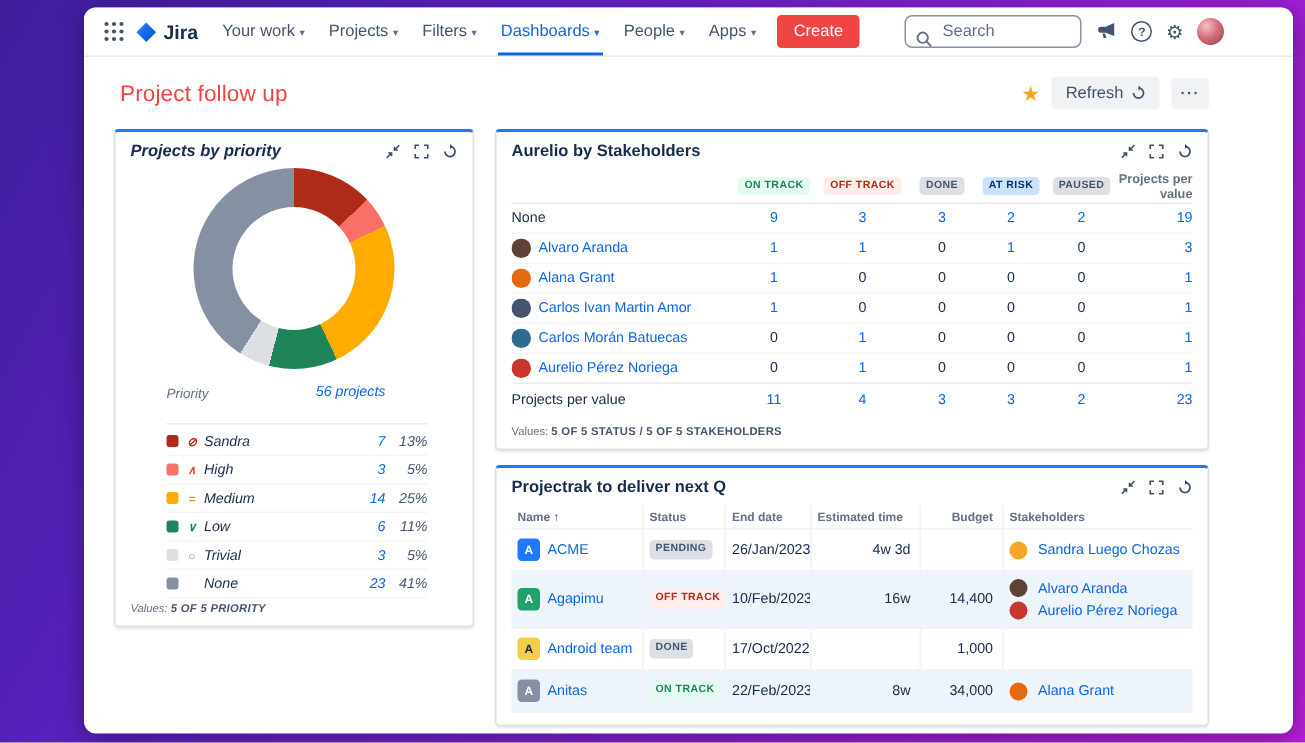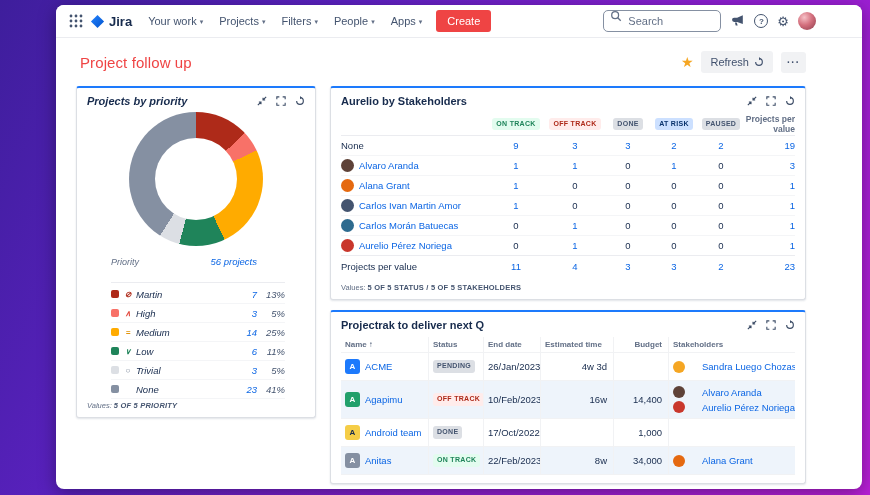--- a/index.html
+++ b/index.html
@@ -22,21 +22,21 @@
   .nav-items { display:flex; height:100%; }
   .nav-item { display:flex; align-items:center; gap:3px; padding:0 8px; font-size:11px;
     color:#44546F; cursor:pointer; position:relative; white-space:nowrap; }
   .nav-item .chev { font-size:7px; color:#626F86; margin-top:1px; }
   .nav-item.active { color:#0C66E4; font-weight:500; }
   .nav-item.active .chev { color:#0C66E4; }
   .nav-item.active::after { content:""; position:absolute; left:6px; right:6px; bottom:0;
     height:2px; background:#0C66E4; }
   .create-btn { margin-left:6px; background:#ef4444; color:#fff; border:none; border-radius:3px;
     font-size:11px; font-weight:500; padding:5px 11px; font-family:inherit; cursor:pointer; }
-  .search { margin-left:auto; position:relative; display:flex; align-items:flex-start; }
+  .search { margin-left:auto; position:relative; display:flex; align-items:flex-end; }
   .search svg { position:absolute; left:7px; }
   .search input { width:118px; height:22px; border:1px solid #8590A2; border-radius:5px;
     padding:0 6px 0 24px; font-size:11px; font-family:inherit; color:#172B4D; outline:none; background:#fff; }
   .search input::placeholder { color:#626F86; }
   .nav-right { display:flex; align-items:center; gap:9px; margin-left:10px; }
   .help-circle { width:14px; height:14px; border:1.4px solid #44546F; border-radius:50%;
     display:flex; align-items:center; justify-content:center; font-size:8px; font-weight:700;
     color:#44546F; cursor:pointer; }
   .gear { font-size:13px; color:#44546F; line-height:1; cursor:pointer; }
   .avatar-top { width:18px; height:18px; border-radius:50%; cursor:pointer;
@@ -115,21 +115,21 @@
   .dv-head .dv-cell { font-size:8px; color:#626F86; font-weight:700; padding-top:3px; padding-bottom:3px; }
   .dv-cell { padding:6px 6px 6px 4px; font-size:9.5px; color:#172B4D; display:flex; align-items:center;
     border-right:1px solid #F1F2F4; overflow:hidden; }
   .dv-cell.c5 { border-right:none; }
   .dv-cell.c3, .dv-cell.c4 { justify-content:flex-end; }
   .dv-head .dv-cell.c3 { justify-content:flex-start; }
   .namecell { gap:5px; }
   .proj-icon { width:15px; height:15px; border-radius:3px; font-size:8px; font-weight:700;
     display:flex; align-items:center; justify-content:center; flex:none; }
   .stklist { flex-direction:column; align-items:flex-start; justify-content:center; gap:3px; padding:5px 4px; }
-  .stk { display:flex; align-items:center; gap:17px; font-size:9.5px; }
+  .stk { display:flex; align-items:center; gap:7px; font-size:9.5px; }
   .sort { color:#44546F; font-size:8px; margin-left:2px; }
 </style>
 </head>
 <body>
 
 <div class="window">
 
   <header class="navbar">
     <button class="icon-btn">
       <svg width="14" height="14" viewBox="0 0 14 14" fill="currentColor">
@@ -162,20 +162,24 @@
           <span class="chev">▾</span>
         </div>
         <div class="nav-item">
           <span>Projects</span>
           <span class="chev">▾</span>
         </div>
         <div class="nav-item">
           <span>Filters</span>
           <span class="chev">▾</span>
         </div>
+        <div class="nav-item active">
+          <span>Dashboards</span>
+          <span class="chev">▾</span>
+        </div>
         <div class="nav-item">
           <span>People</span>
           <span class="chev">▾</span>
         </div>
         <div class="nav-item">
           <span>Apps</span>
           <span class="chev">▾</span>
         </div>
       </nav>
     <button class="create-btn">Create</button>
@@ -239,21 +243,21 @@
     <div class="donut" style="background: conic-gradient(rgb(174, 42, 25) 0%, rgb(174, 42, 25) 13%, rgb(248, 113, 104) 13%, rgb(248, 113, 104) 18%, rgb(255, 171, 0) 18%, rgb(255, 171, 0) 43%, rgb(31, 132, 90) 43%, rgb(31, 132, 90) 54%, rgb(220, 223, 228) 54%, rgb(220, 223, 228) 59%, rgb(133, 144, 162) 59%, rgb(133, 144, 162) 100%);"></div>
     <div class="legend">
       <div class="lg-head">
         <span class="lg-title">Priority</span>
         <span class="lg-total">56 projects</span>
       </div>
       <div>
           <div class="lg-row">
             <span class="sw" style="background: rgb(174, 42, 25);"></span>
             <span class="pglyph" style="color: rgb(174, 42, 25);">⊘</span>
-            <span class="lg-label">Martin</span>
+            <span class="lg-label">Sandra</span>
             <span class="lg-count">7</span>
             <span class="lg-pct">13%</span>
           </div>
           <div class="lg-row">
             <span class="sw" style="background: rgb(248, 113, 104);"></span>
             <span class="pglyph" style="color: rgb(226, 72, 61);">∧</span>
             <span class="lg-label">High</span>
             <span class="lg-count">3</span>
             <span class="lg-pct">5%</span>
           </div>

